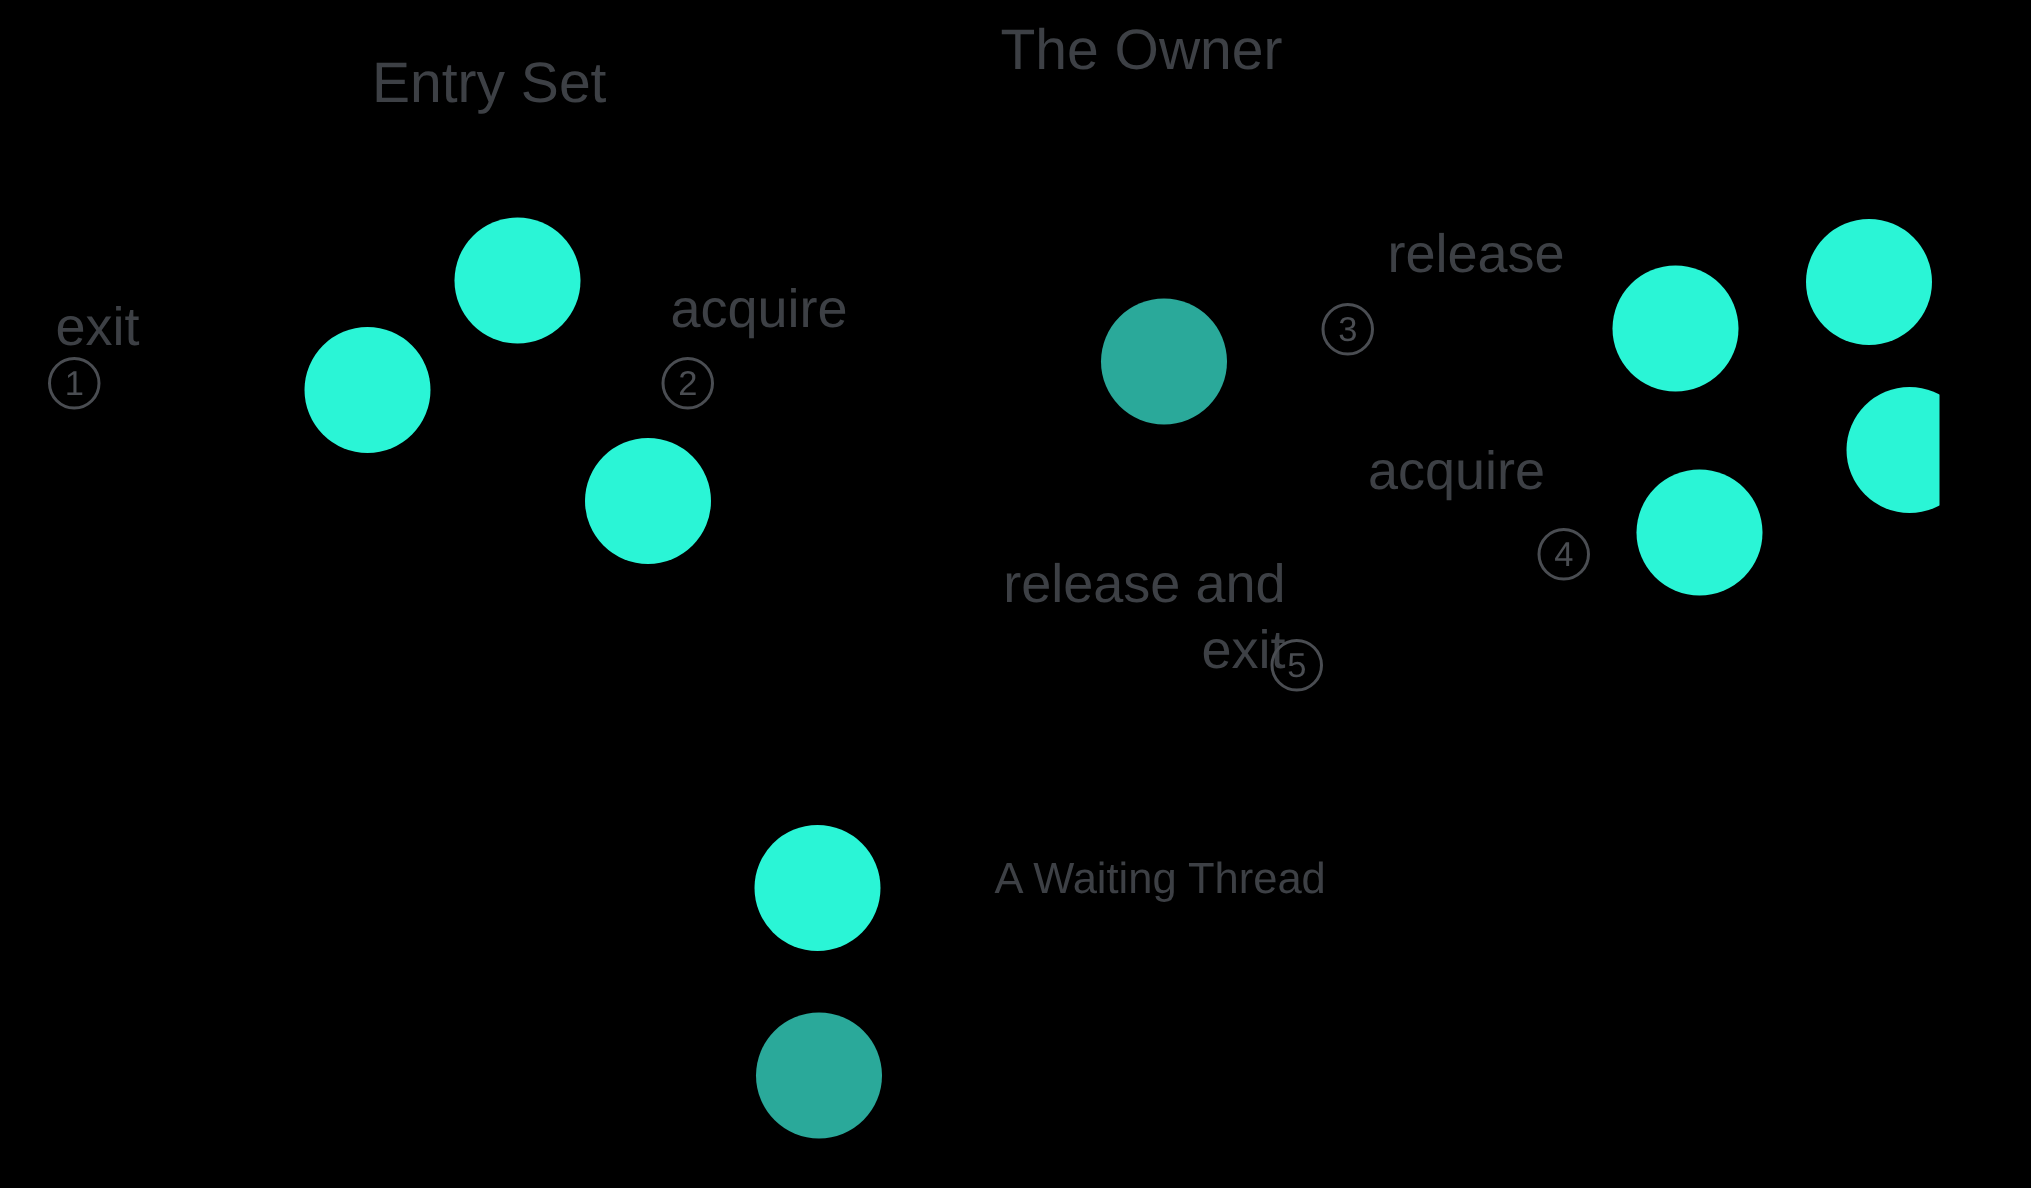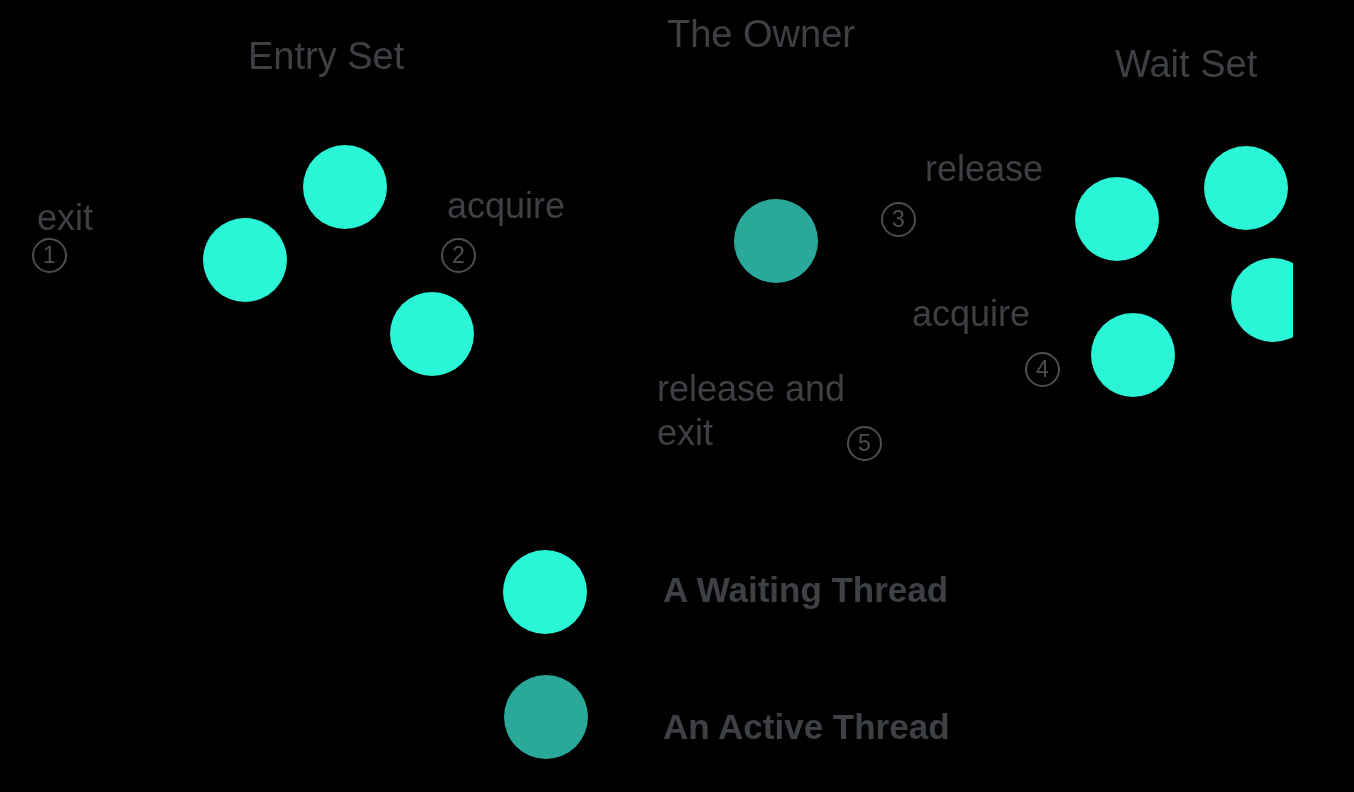--- a/index.html
+++ b/index.html
@@ -46,36 +46,34 @@
   .thread {
     position: absolute;
     width: 84px;
     height: 84px;
     border-radius: 50%;
   }
   .thread.waiting { background: var(--waiting, #2af5d6); }
   .thread.active  { background: var(--active, #2aa99a); }
   .legend-label {
     position: absolute;
-    font-size: 35px;
+    font-size: 29px;
     line-height: 1.1;
     color: var(--text);
     white-space: nowrap;
-    font-weight: bold;
   }
-  .centered { text-align: left; }
+  .centered { text-align: right; }
 </style>
 </head>
 <body>
 
 <div class="canvas">
 
   <div class="section-title" style="left:248px; top:36px;">Entry Set</div>
   <div class="section-title" style="left:667px; top:14px;">The Owner</div>
-  <div class="section-title" style="left:1115px; top:44px;">Wait Set</div>
 
   <div class="step-label" style="left:37px; top:196px;">exit</div>
   <div class="badge" style="left:32px; top:238px;">
     <span>1</span>
   </div>
 
   <div class="thread waiting" style="left:303px; top:145px;"></div>
   <div class="thread waiting" style="left:203px; top:218px;"></div>
   <div class="thread waiting" style="left:390px; top:292px;"></div>
 
@@ -104,15 +102,14 @@
 
   <div class="thread waiting" style="left:1075px; top:177px;"></div>
   <div class="thread waiting" style="left:1204px; top:146px;"></div>
   <div class="thread waiting" style="left:1231px; top:258px;"></div>
   <div class="thread waiting" style="left:1091px; top:313px;"></div>
 
   <div class="thread waiting" style="left:503px; top:550px;"></div>
   <div class="legend-label" style="left:663px; top:571px;">A Waiting Thread</div>
 
   <div class="thread active" style="left:504px; top:675px;"></div>
-  <div class="legend-label" style="left:663px; top:708px;">An Active Thread</div>
 
 </div>
 
 </body></html>

